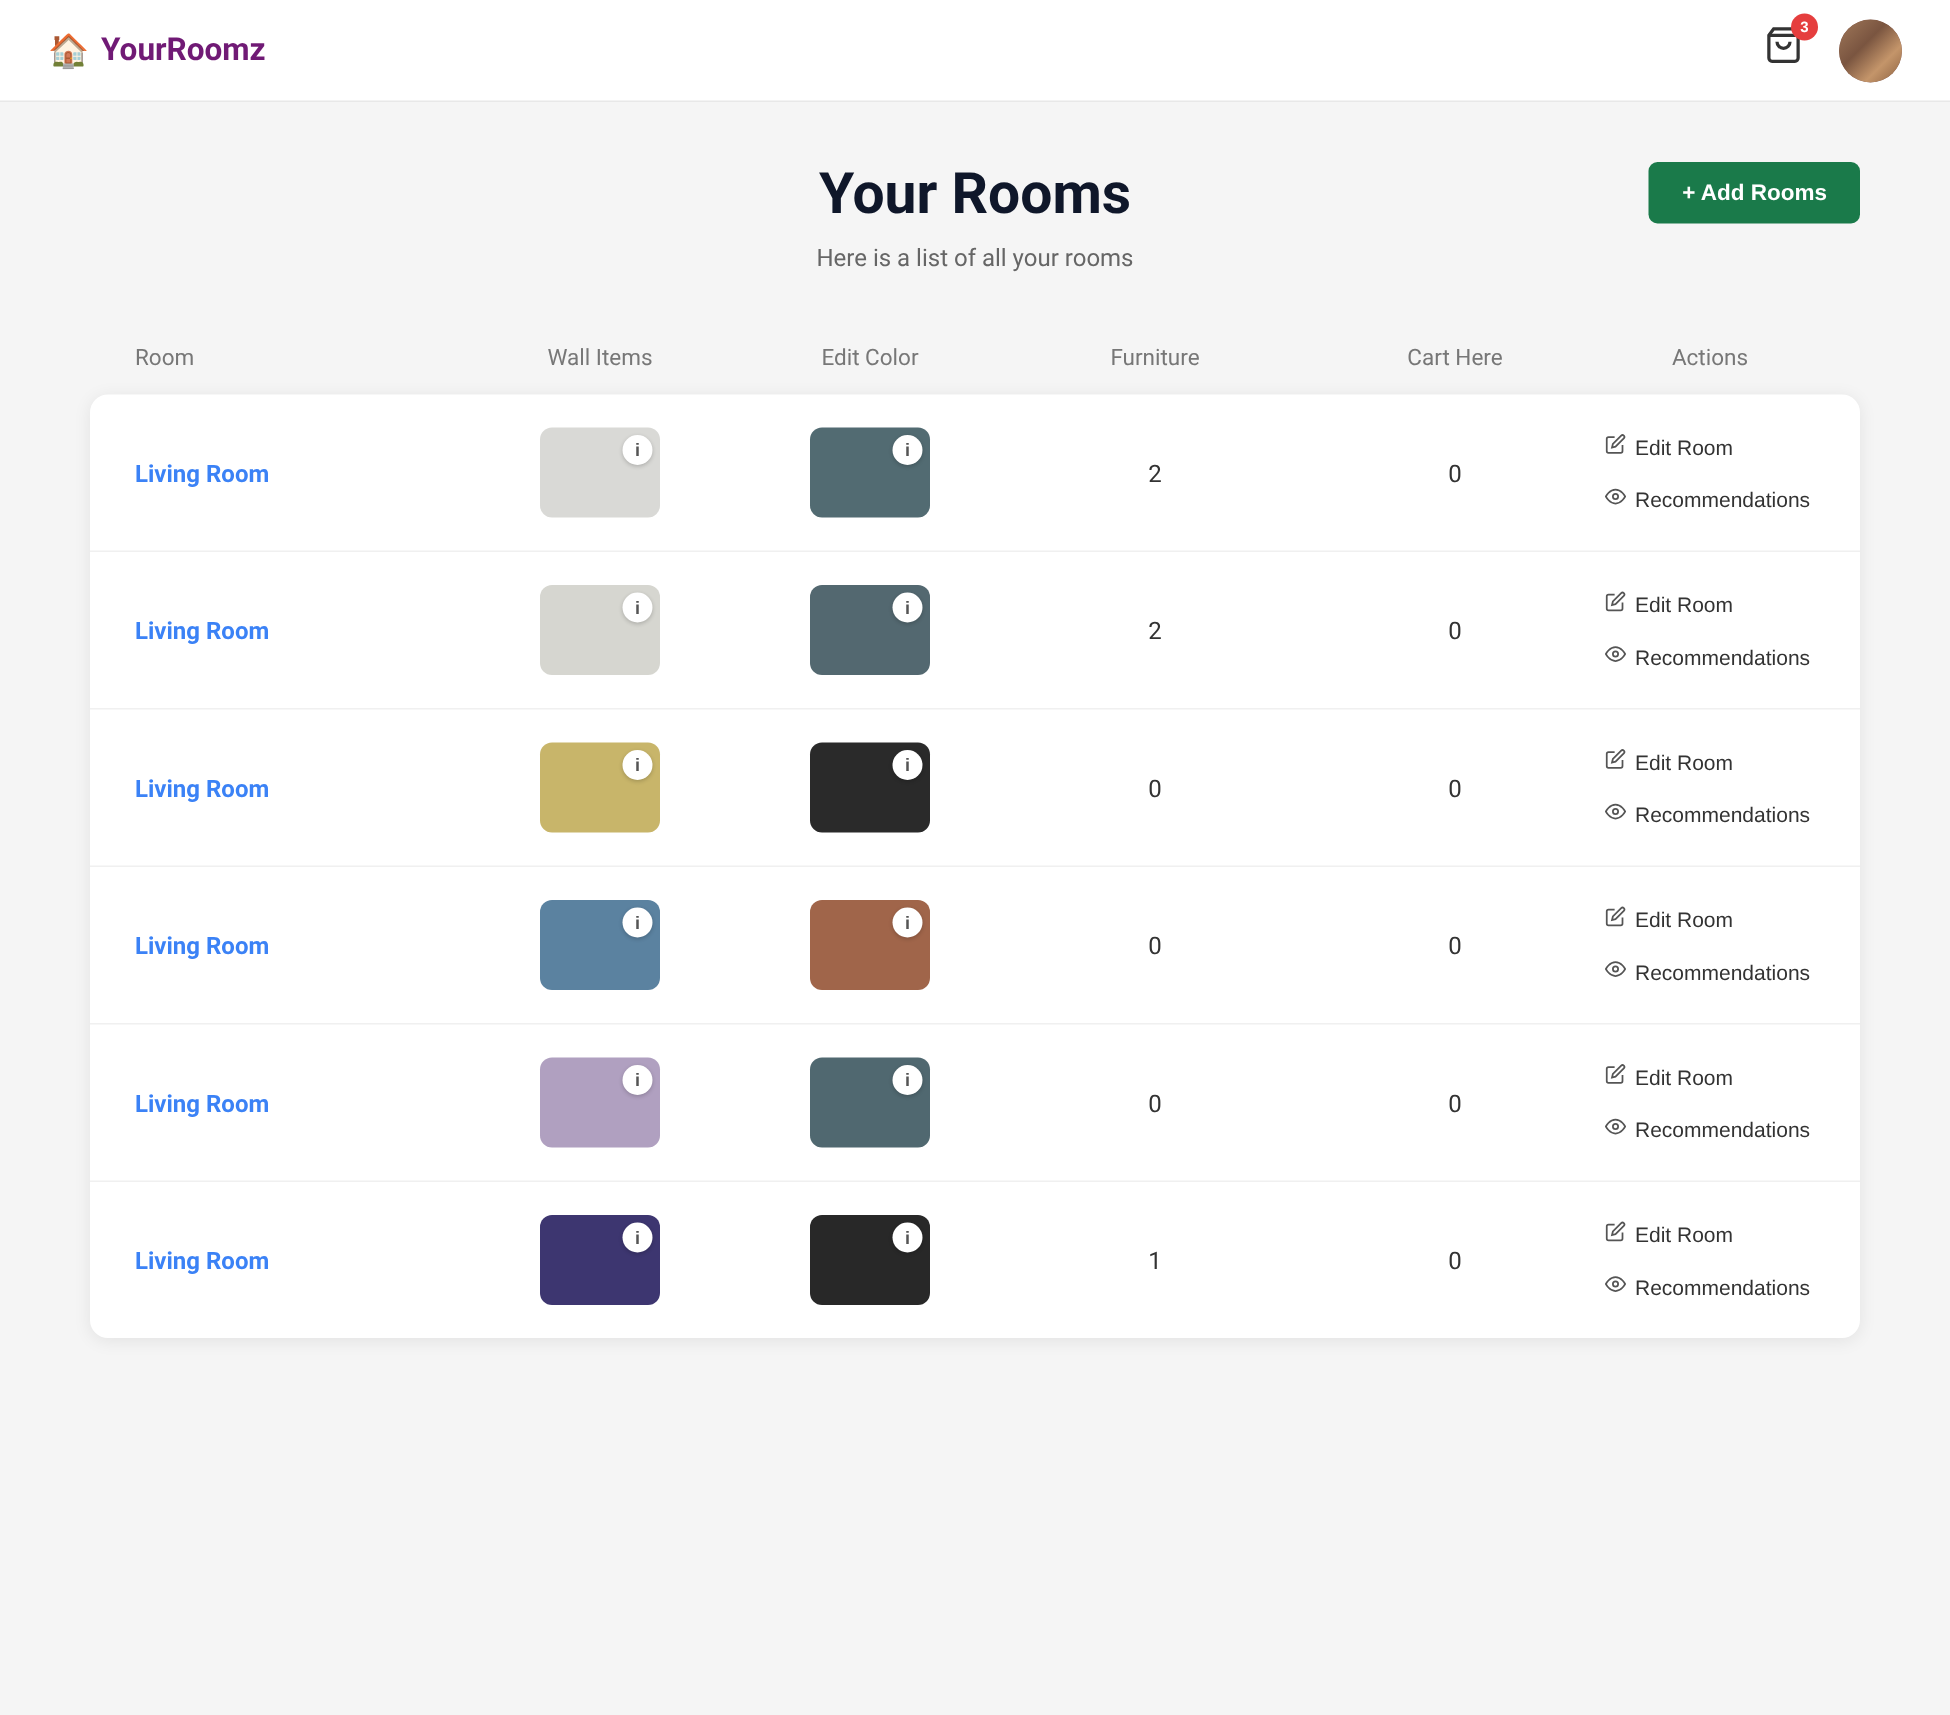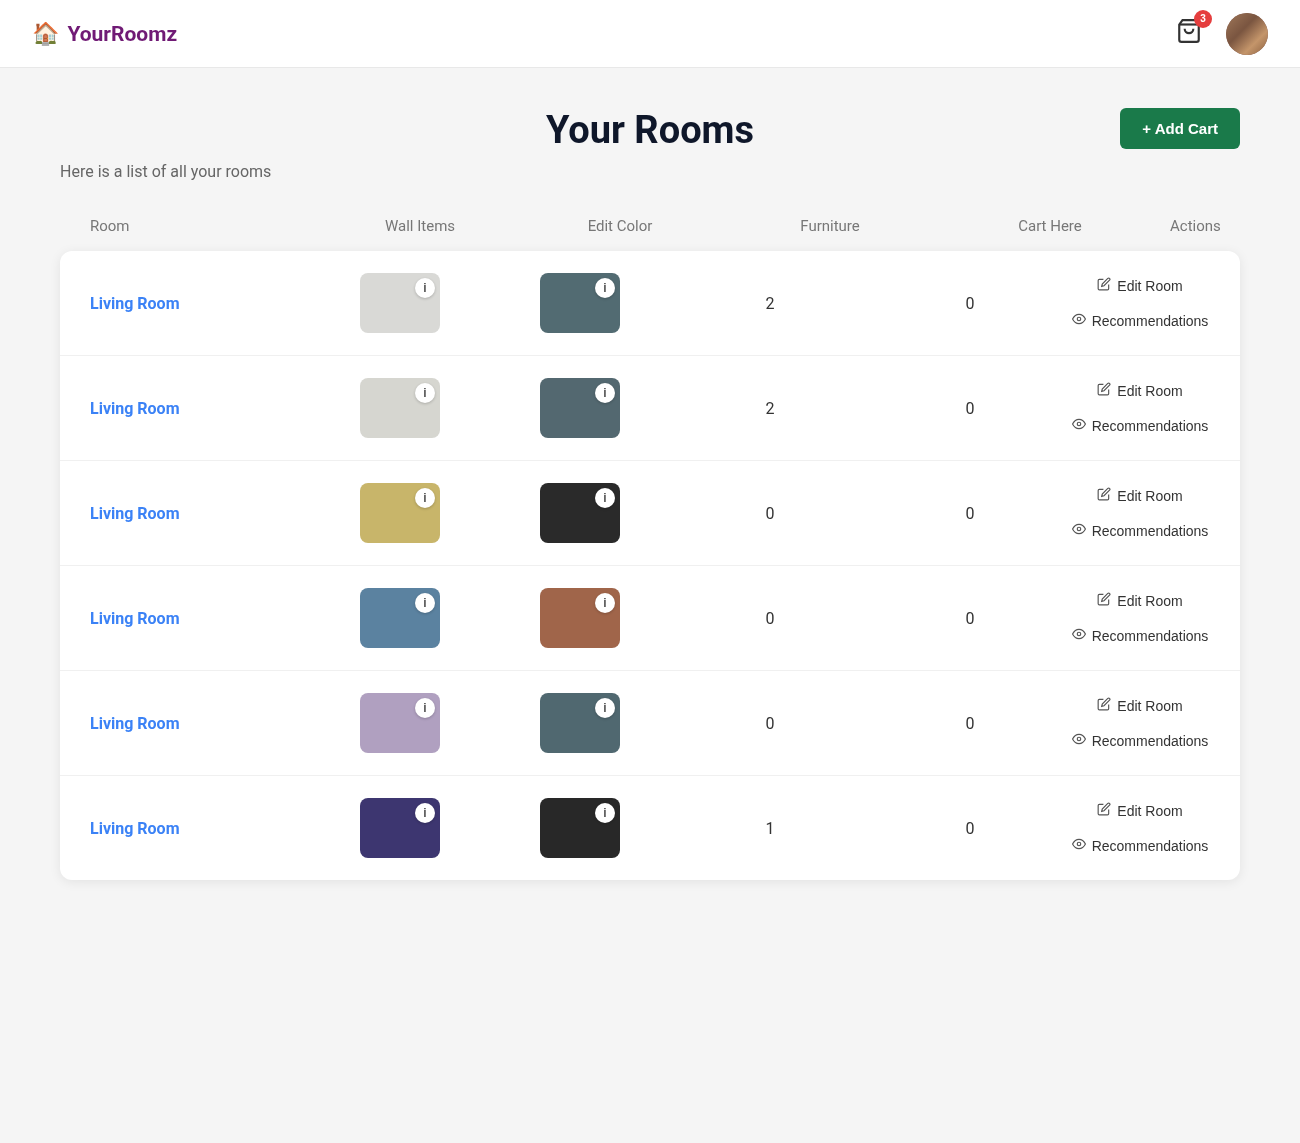--- a/index.html
+++ b/index.html
@@ -105,32 +105,32 @@
       gap: 6px;
     }
     .page-title {
       text-align: center;
       font-size: 38px;
       font-weight: 700;
       color: #0f172a;
       margin-bottom: 10px;
     }
     .page-subtitle {
+      text-align: center;
       font-size: 16px;
       color: #666;
-      margin-bottom: 36px;
+      margin-bottom: 48px;
     }
 
     
     .table-header {
       display: grid;
       grid-template-columns: 220px 180px 180px 200px 200px 1fr;
       padding: 0 30px;
       margin-bottom: 16px;
-      gap: 20px;
     }
     .col-header {
       font-size: 15px;
       color: #777;
       font-weight: 400;
       text-align: center;
     }
     .col-header:first-child { text-align: left; }
 
     
@@ -188,21 +188,20 @@
     .cell-center {
       text-align: center;
       font-size: 16px;
       color: #333;
     }
 
     .actions-cell {
       display: flex;
       flex-direction: column;
       gap: 18px;
-      align-items: center;
     }
     .action-link {
       display: flex;
       align-items: center;
       gap: 6px;
       font-size: 14px;
       color: #333;
       cursor: pointer;
       background: none;
       border: none;
@@ -230,21 +229,21 @@
       </svg>
       <span class="cart-badge">3</span>
     </button>
     <div class="avatar">
       <div class="avatar-inner"></div>
     </div>
   </div>
 </nav>
 
 <div class="main">
-  <button class="add-room-btn">+ Add Cart</button>
+  <button class="add-room-btn">+ Add Rooms</button>
 
   <h1 class="page-title">Your Rooms</h1>
   <p class="page-subtitle">Here is a list of all your rooms</p>
 
   <div class="table-header">
     <div class="col-header">Room</div>
     <div class="col-header">Wall Items</div>
     <div class="col-header">Edit Color</div>
     <div class="col-header">Furniture</div>
     <div class="col-header">Cart Here</div>

